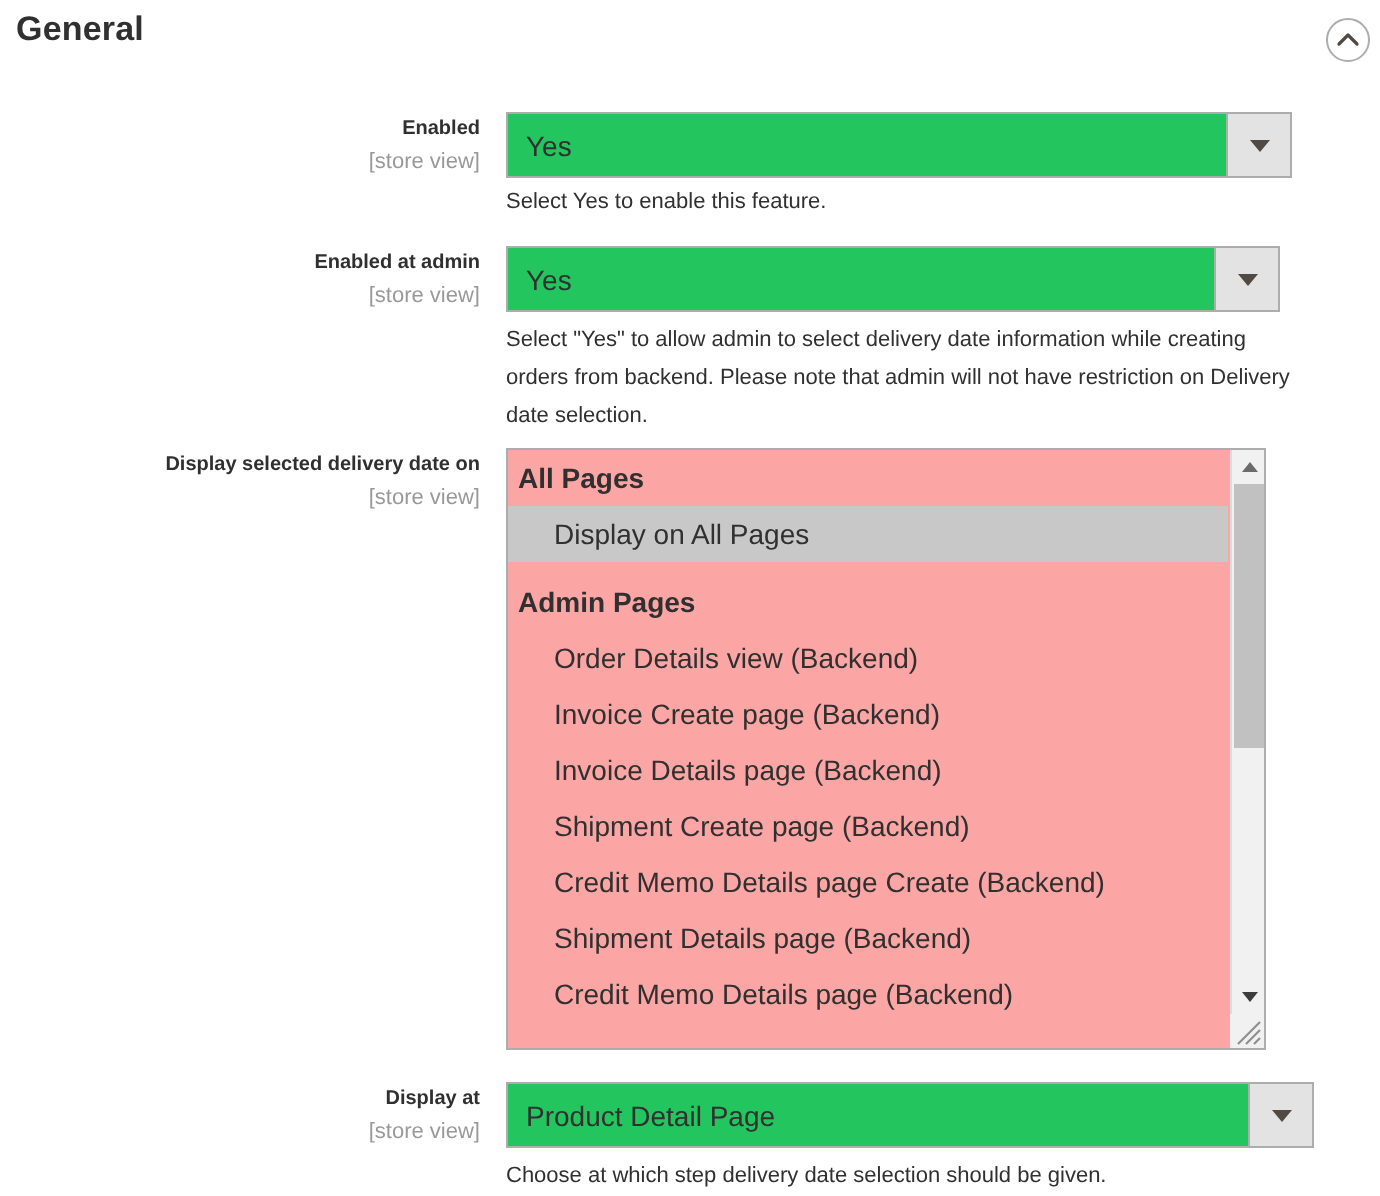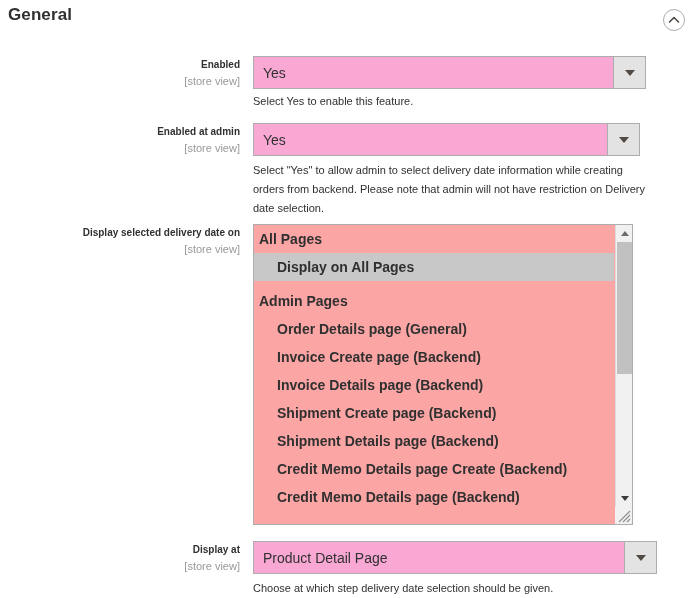--- a/index.html
+++ b/index.html
@@ -62,21 +62,21 @@
     font-size: 11px;
     color: #999999;
     line-height: 14px;
     margin-top: 1px;
   }
 
   
   .select {
     position: absolute;
     height: 33px;
-    background: #f9a8d4;
+    background: #22c55e;
     border: 1px solid #adadad;
     display: flex;
     align-items: stretch;
     cursor: pointer;
   }
   .select .value {
     flex: 1 1 auto;
     display: flex;
     align-items: center;
     padding-left: 9px;
@@ -130,21 +130,20 @@
     height: 28px;
   }
   .option {
     font-size: 14px;
     color: #303030;
     padding: 0 0 0 23px;
     line-height: 28px;
     height: 28px;
     cursor: pointer;
     white-space: nowrap;
-    font-weight: bold;
   }
   .option.selected { background: #c8c8c8; }
 
   .vscroll {
     position: absolute;
     top: 0; right: 0; bottom: 0;
     width: 17px;
     background: #f1f1f1;
     border-left: 1px solid #dcdcdc;
   }
@@ -236,26 +235,26 @@
 
       <div class="list-scroll">
 
         <div class="optgroup">
           <div class="optgroup-label">All Pages</div>
           <div class="option selected">Display on All Pages</div>
         </div>
 
         <div class="optgroup" style="margin-top:6px;">
           <div class="optgroup-label">Admin Pages</div>
-          <div class="option">Order Details page (General)</div>
+          <div class="option">Order Details view (Backend)</div>
           <div class="option">Invoice Create page (Backend)</div>
           <div class="option">Invoice Details page (Backend)</div>
           <div class="option">Shipment Create page (Backend)</div>
+          <div class="option">Credit Memo Details page Create (Backend)</div>
           <div class="option">Shipment Details page (Backend)</div>
-          <div class="option">Credit Memo Details page Create (Backend)</div>
           <div class="option">Credit Memo Details page (Backend)</div>
         </div>
       </div>
 
       <div class="vscroll">
         <div class="btn-up">
             <span class="tri-up"></span>
           </div>
         <div class="thumb" style="top:17px; height:132px;"></div>
         <div class="btn-down">

